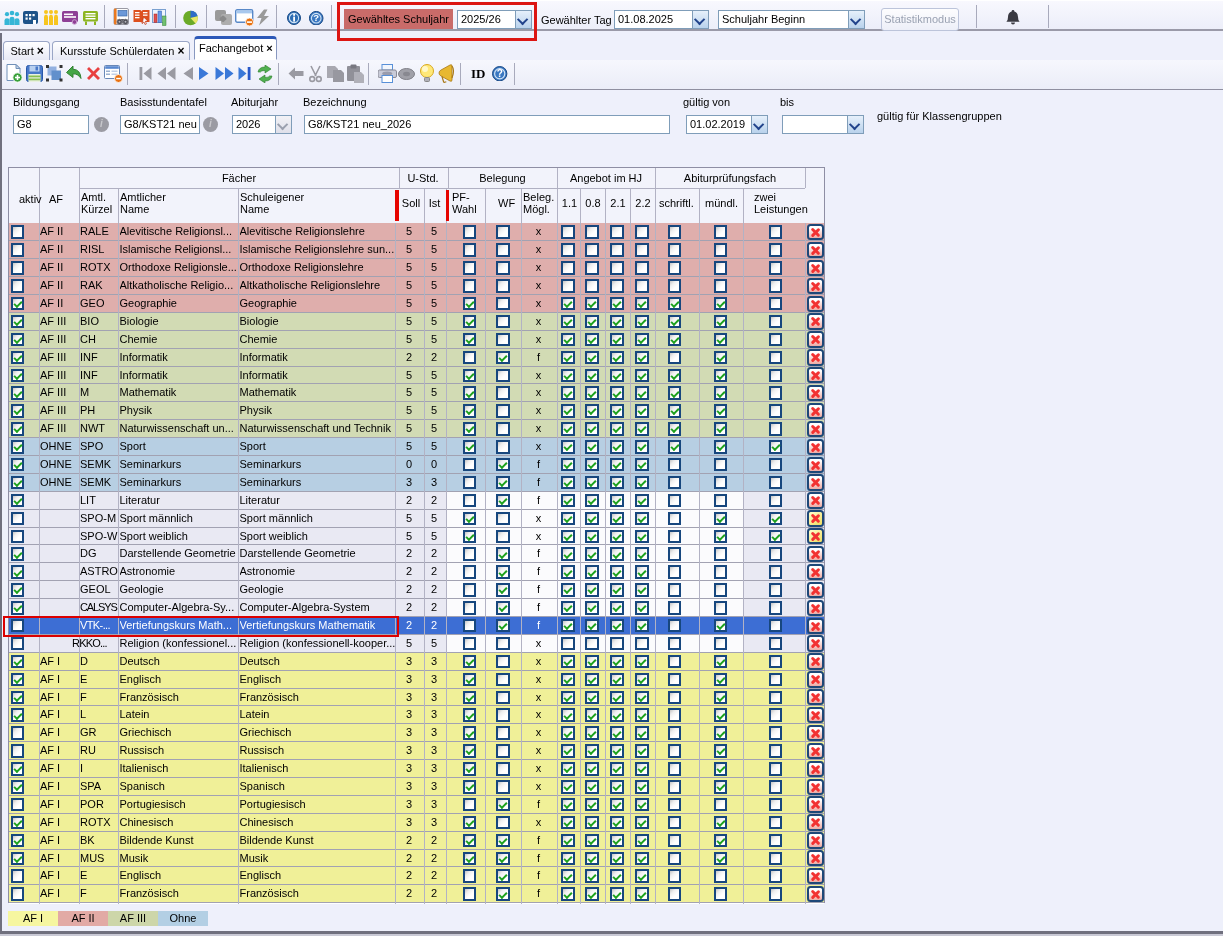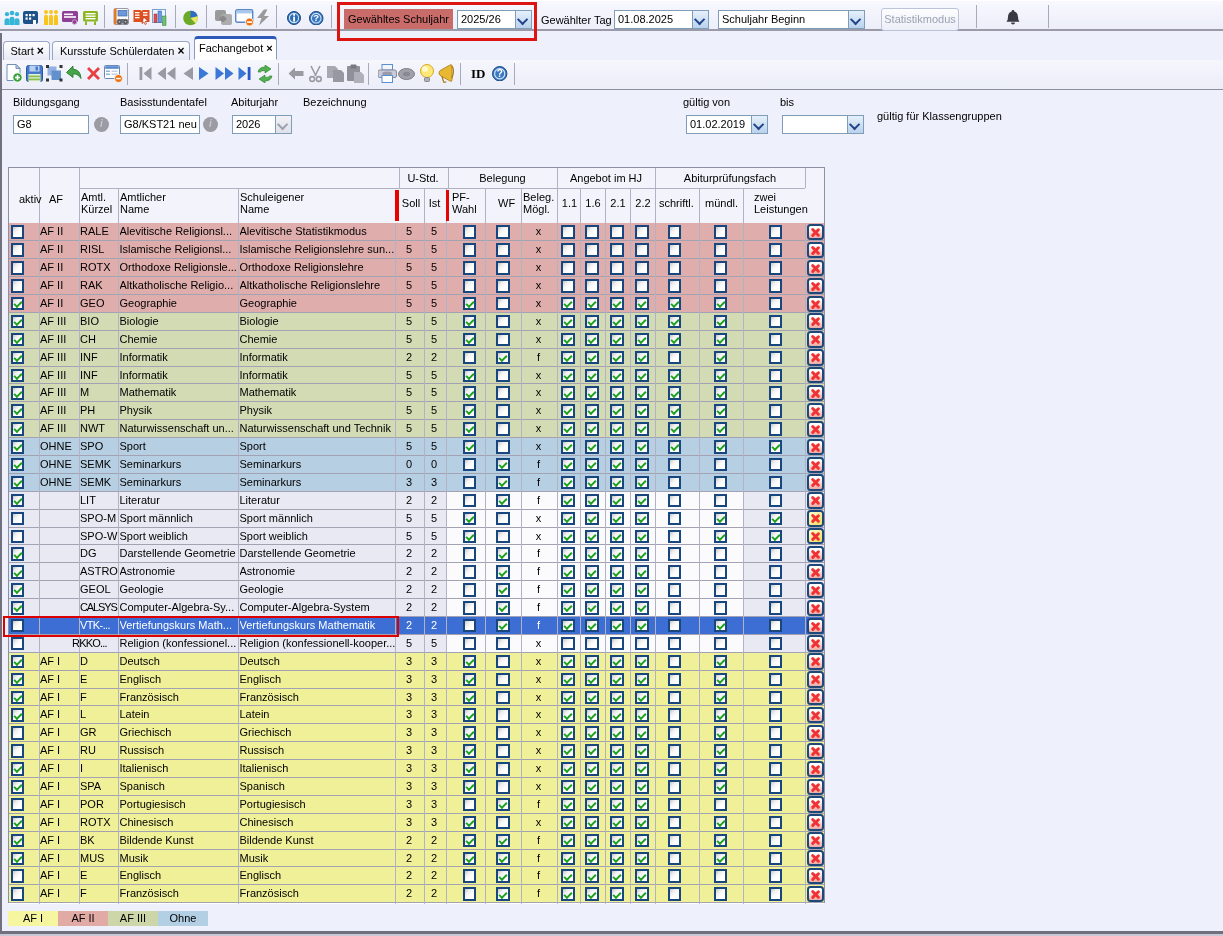--- a/index.html
+++ b/index.html
@@ -309,20 +309,21 @@
 <span class="lbl" style="left:231px;top:5px">Abiturjahr</span>
 <span class="lbl" style="left:303px;top:5px">Bezeichnung</span>
 <span class="lbl" style="left:683px;top:5px">gültig von</span>
 <span class="lbl" style="left:780px;top:5px">bis</span>
 <span class="lbl" style="left:877px;top:19px">gültig für Klassengruppen</span>
 <div class="fld" style="left:13px;top:24px;width:76px">G8</div>
 <i class="gcirc" style="left:94px;top:26px"></i>
 <div class="fld" style="left:120px;top:24px;width:80px">G8/KST21 neu</div>
 <i class="gcirc" style="left:203px;top:26px"></i>
 <div class="fld" style="left:232px;top:24px;width:60px">2026<span class="combo-arr dis" style="background:linear-gradient(#f2f2f6,#dfe0ea)"></span></div>
+<div class="fld" style="left:304px;top:24px;width:366px">G8/KST21 neu_2026</div>
 <div class="fld" style="left:686px;top:24px;width:82px">01.02.2019<span class="combo-arr"></span></div>
 <div class="fld" style="left:782px;top:24px;width:82px">
       <span class="combo-arr"></span>
     </div>
 </div>
 <div id="tbl">
   <div id="thead">
       <i class="vl2" style="left:30px"></i>
       <i class="vl2" style="left:70px"></i>
       <i class="vl3" style="left:389.5px"></i>
@@ -337,51 +338,52 @@
       <i class="vl4" style="left:475.5px"></i>
       <i class="vl4" style="left:511.5px"></i>
       <i class="vl4" style="left:548px"></i>
       <i class="vl4" style="left:571px"></i>
       <i class="vl4" style="left:596px"></i>
       <i class="vl4" style="left:621px"></i>
       <i class="vl4" style="left:646px"></i>
       <i class="vl4" style="left:690px"></i>
       <i class="vl4" style="left:734px"></i>
       <div class="hl"></div>
+      <span class="gt" style="left:70px;width:320px">Fächer</span>
       <span class="gt" style="left:389px;width:50px">U-Std.</span>
       <span class="gt" style="left:439px;width:109px">Belegung</span>
       <span class="gt" style="left:548px;width:98px">Angebot im HJ</span>
       <span class="gt" style="left:646px;width:150px">Abiturprüfungsfach</span>
       <span class="ht" style="left:10px;top:26px">aktiv</span>
       <span class="ht" style="left:40px;top:26px">AF</span>
       <span class="ht" style="left:72px;top:24px">Amtl.<br>Kürzel</span>
       <span class="ht" style="left:111px;top:24px">Amtlicher<br>Name</span>
       <span class="ht" style="left:231px;top:24px">Schuleigener<br>Name</span>
       <span class="ht ct" style="left:391px;top:30px;width:22px;text-align:center">Soll</span>
       <span class="ht ct" style="left:416px;top:30px;width:19px;text-align:center">Ist</span>
       <span class="ht" style="left:443px;top:24px">PF-<br>Wahl</span>
       <span class="ht" style="left:489px;top:30px">WF</span>
       <span class="ht" style="left:514px;top:24px">Beleg.<br>Mögl.</span>
       <span class="ht" style="left:552px;top:30px;width:17px;text-align:center">1.1</span>
-      <span class="ht" style="left:575px;top:30px;width:18px;text-align:center">1.6</span>
+      <span class="ht" style="left:575px;top:30px;width:18px;text-align:center">0.8</span>
       <span class="ht" style="left:600px;top:30px;width:18px;text-align:center">2.1</span>
       <span class="ht" style="left:625px;top:30px;width:18px;text-align:center">2.2</span>
       <span class="ht" style="left:650px;top:30px">schriftl.</span>
       <span class="ht" style="left:696px;top:30px">mündl.</span>
       <span class="ht" style="left:745px;top:24px">zwei<br>Leistungen</span>
       <i class="redbar" style="left:386px"></i>
       <i class="redbar" style="left:436.5px"></i>
     </div>
   <div id="tbody">
 <div class="row p">
         <i class="cb" style="left:1.8px"></i>
         <span class="t" style="left:31px;width:38px">AF II</span>
         <span class="t" style="left:71px;width:38px;overflow:visible">RALE</span>
         <span class="t" style="left:110.5px;width:118px">Alevitische Religionsl...</span>
-        <span class="t" style="left:230.5px;width:155px">Alevitische Statistikmodus</span>
+        <span class="t" style="left:230.5px;width:155px">Alevitische Religionslehre</span>
         <span class="t ct" style="left:386px;width:28px">5</span>
         <span class="t ct" style="left:414.5px;width:21px">5</span>
         <i class="cb" style="left:453.5px"></i>
         <i class="cb" style="left:487px"></i>
         <span class="t ct" style="left:511.5px;width:36px">x</span>
         <i class="cb" style="left:552px"></i>
         <i class="cb" style="left:576px"></i>
         <i class="cb" style="left:601px"></i>
         <i class="cb" style="left:626px"></i>
         <i class="cb" style="left:658.5px"></i>

